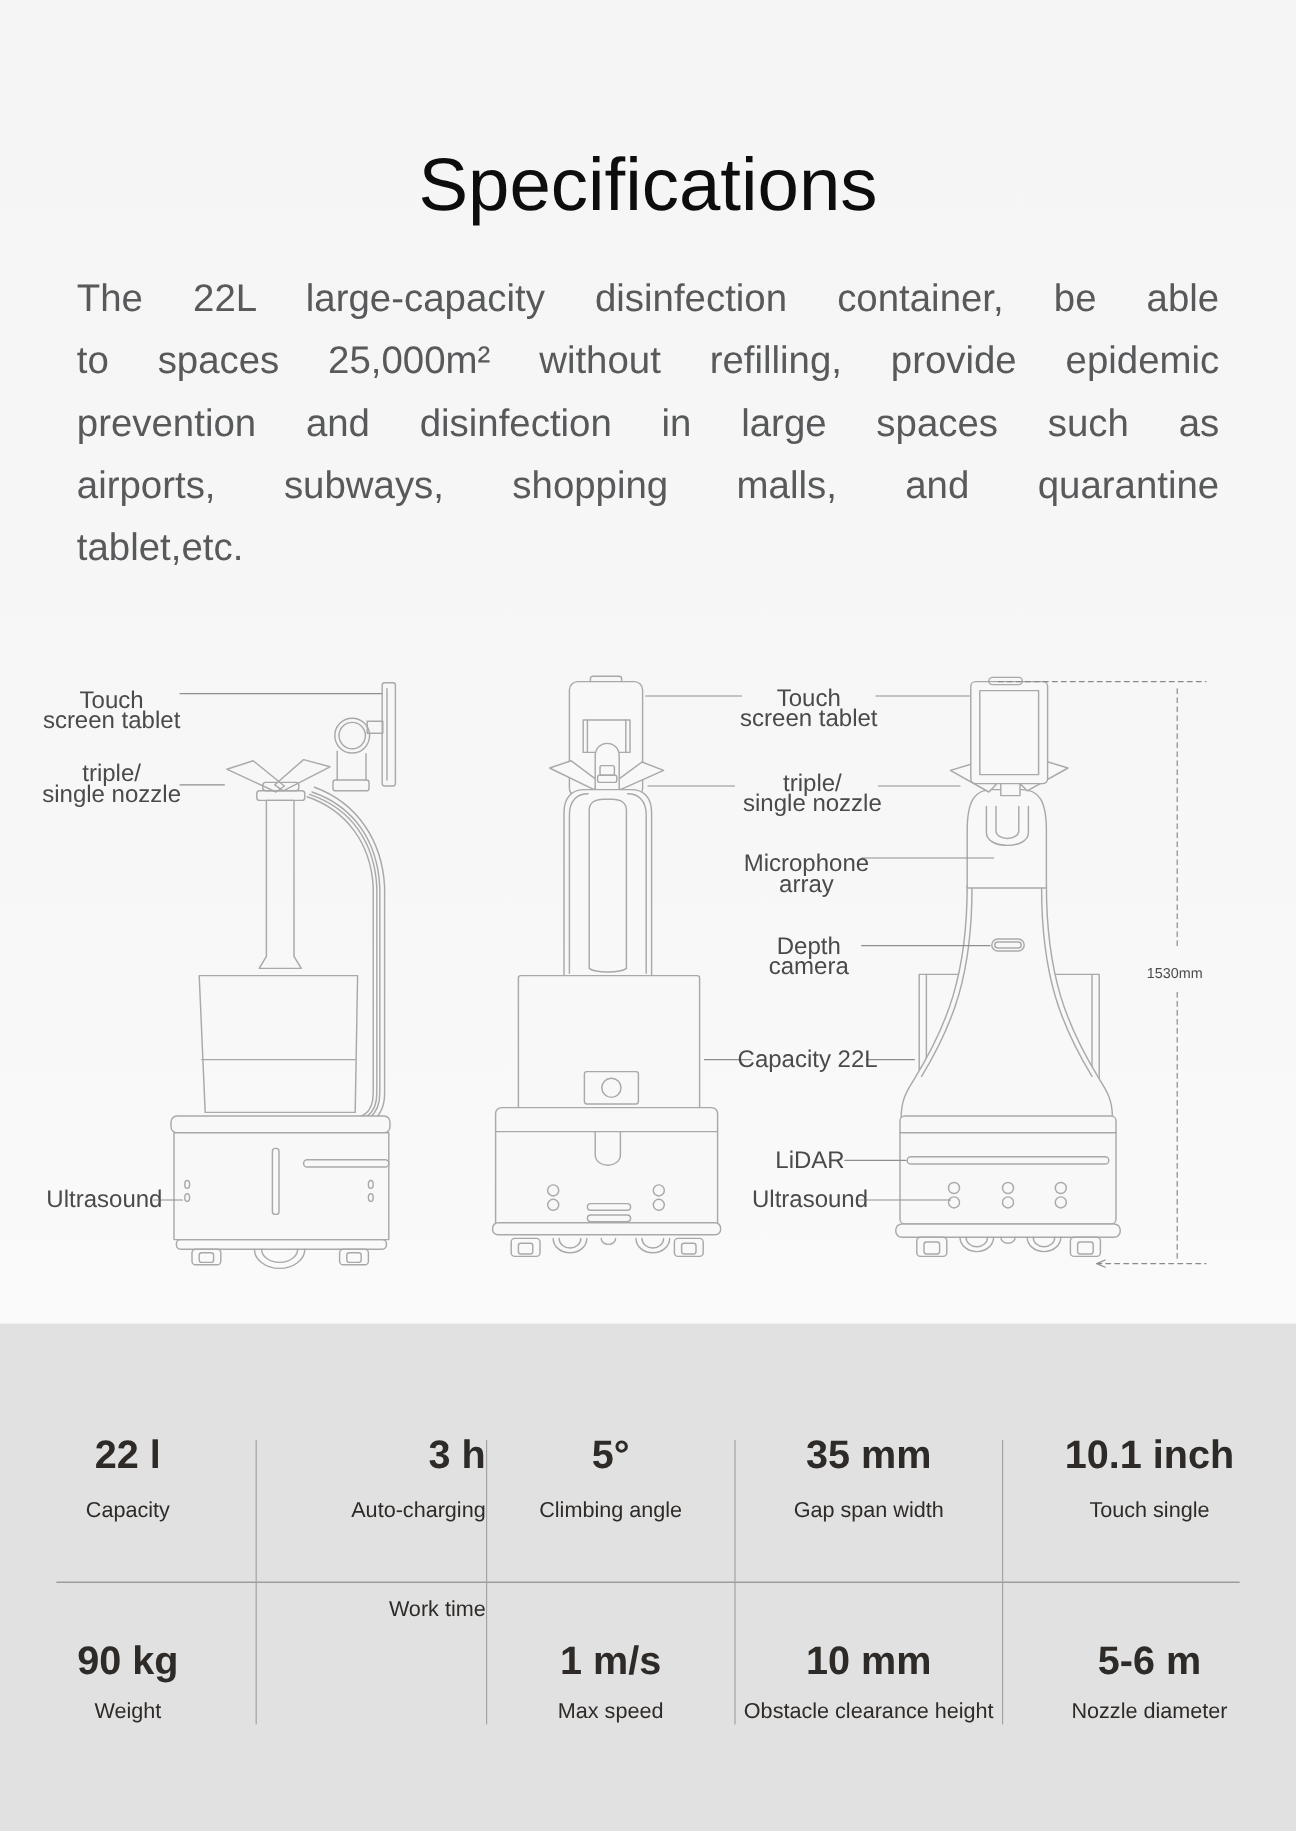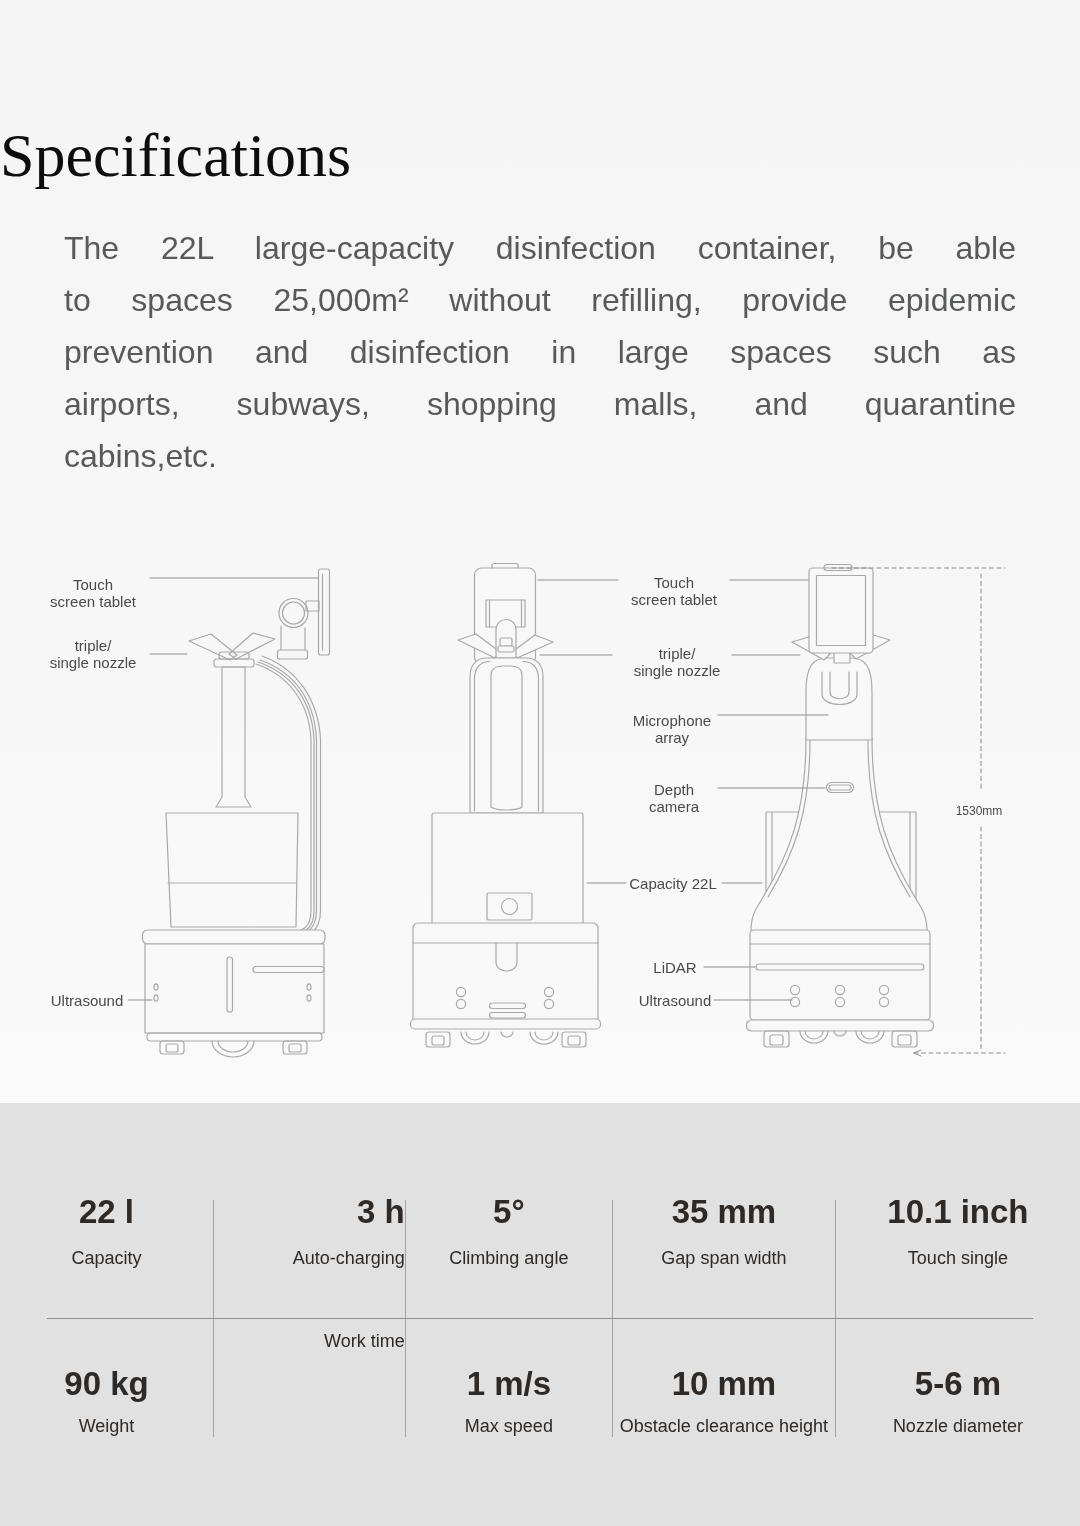--- a/index.html
+++ b/index.html
@@ -4,34 +4,34 @@
 <style>
   html,body { margin:0; padding:0; }
   .page {
     position:relative; width:1080px; height:1526px; overflow:hidden;
     background:linear-gradient(#f5f5f5, #f7f7f7 45%, #fafafa 72%);
     font-family:"Liberation Sans", sans-serif;
   }
   .band { position:absolute; left:0; top:1103px; width:1080px; height:423px; background:#e1e1e1; }
 
   .title {
-    position:absolute; left:0; top:122px; width:1080px; text-align:left;
-    font-size:62px; line-height:66px; color:#0d0d0d; font-weight:400;font-family:Liberation Serif, serif;
+    position:absolute; left:0; top:122px; width:1080px; text-align:center;
+    font-size:62px; line-height:66px; color:#0d0d0d; font-weight:400;
   }
   .intro {
     position:absolute; left:64px; top:222px; width:952px;
     font-size:32px; line-height:52px; color:#58595b;
   }
   .intro .line { text-align:justify; text-align-last:justify; }
   .intro .line.last { text-align-last:left; }
 
   .diagram { position:absolute; left:0; top:555px; width:1080px; height:548px; }
   .diagram svg { position:absolute; left:0; top:0; }
   .dlabel {
-    position:absolute; font-size:15px; line-height:17px; color:#4a4a4a;
+    position:absolute; font-size:20px; line-height:17px; color:#4a4a4a;
     text-align:center; white-space:pre-line;
   }
   .lbl-left-tablet   { left:33px;  top:21px;  width:120px; }
   .lbl-left-nozzle   { left:33px;  top:82px;  width:120px; }
   .lbl-left-ultra    { left:27px;  top:437px; width:120px; }
   .lbl-mid-tablet    { left:614px; top:19px;  width:120px; }
   .lbl-mid-nozzle    { left:617px; top:90px;  width:120px; }
   .lbl-microphone    { left:612px; top:157px; width:120px; }
   .lbl-depth         { left:614px; top:226px; width:120px; }
   .lbl-capacity      { left:613px; top:320px; width:120px; }
@@ -75,21 +75,21 @@
 
   <div class="band"></div>
 
   <div class="title">Specifications</div>
 
   <div class="intro">
     <div class="line">The 22L large-capacity disinfection container, be able</div>
     <div class="line">to spaces 25,000m² without refilling, provide epidemic</div>
     <div class="line">prevention and disinfection in large spaces such as</div>
     <div class="line">airports, subways, shopping malls, and quarantine</div>
-    <div class="line last">cabins,etc.</div>
+    <div class="line last">tablet,etc.</div>
   </div>
 
   <div class="diagram">
     <svg class="art" width="1080" height="548" viewBox="0 0 1080 548">
 
       <g>
 
         <rect x="318.5" y="14" width="11" height="86" rx="2"></rect>
         <line x1="322.5" y1="19" x2="322.5" y2="95"></line>
         <rect x="306" y="46" width="13" height="10"></rect>

